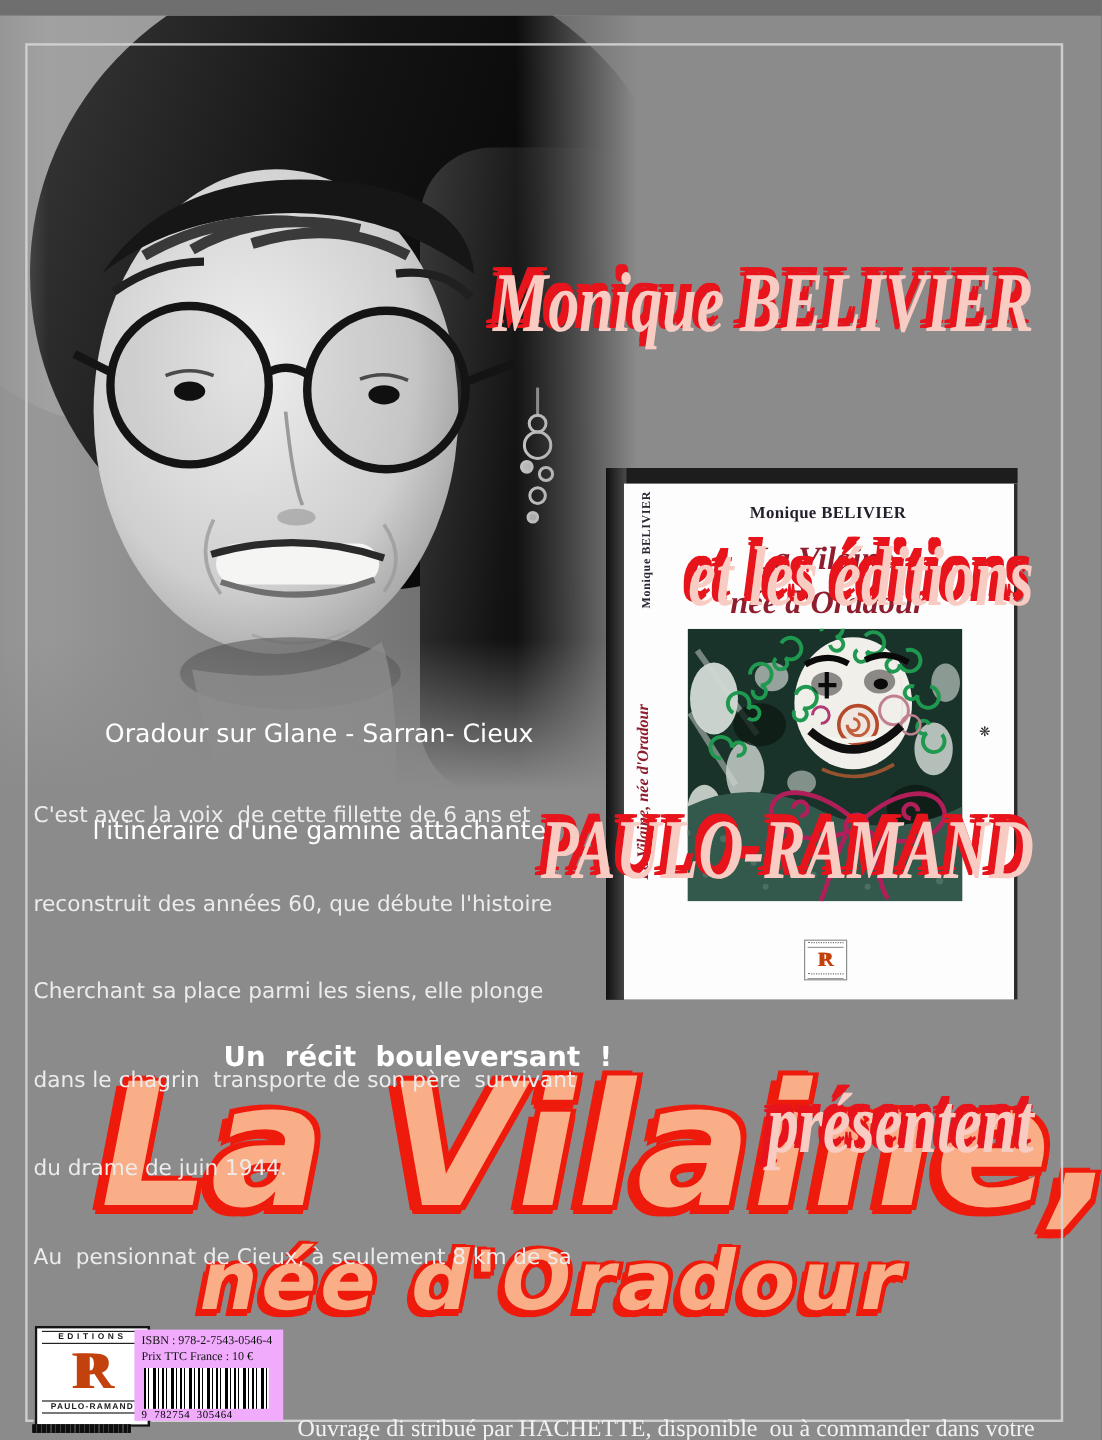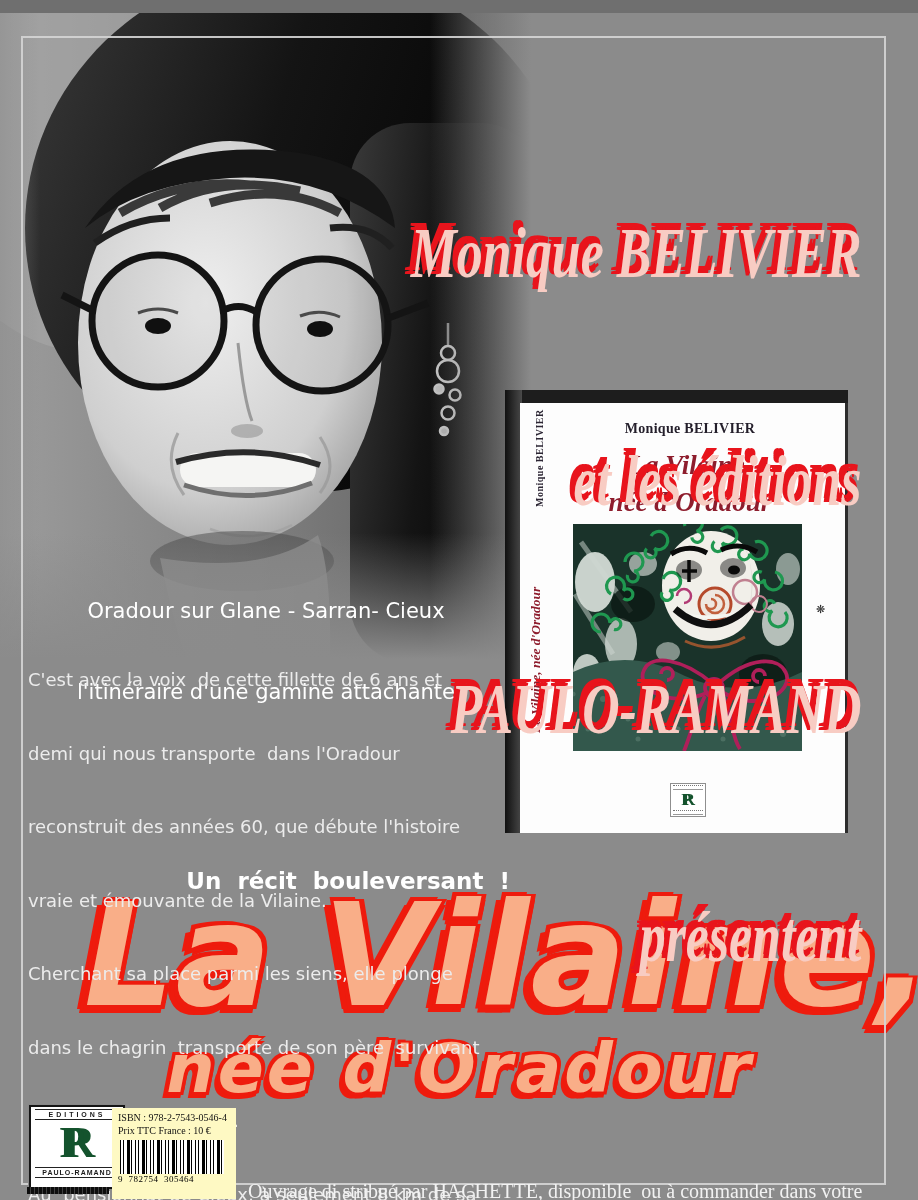--- a/index.html
+++ b/index.html
@@ -39,21 +39,21 @@
   .spine-title{left:8px;top:330px;font-size:13.5px;font-weight:bold;font-style:italic;color:#8e1d2d;}
   .cover-author{left:40px;top:18px;width:260px;text-align:center;font-family:"Liberation Serif",serif;
                 font-weight:bold;font-size:14px;color:#241f2b;letter-spacing:.3px;}
   .cover-title{left:30px;top:44px;width:280px;text-align:center;font-family:"Liberation Serif",serif;
                font-weight:bold;font-style:italic;font-size:27px;color:#8e1d2d;line-height:37px;}
   .clown{left:53px;top:121px;width:229px;height:227px;}
   .cover-ornament{left:296px;top:200px;font-size:11px;color:#2a2a2a;}
   .mini-logo{left:150px;top:380px;width:34px;height:32px;border:1px solid #8f8f8f;background:#fff;
              text-align:center;}
   .mini-logo .rule{height:3px;margin:1px 2px;border-top:1px dotted #777;border-bottom:1px solid #999;}
-  .monogram{font-family:"Liberation Serif",serif;font-weight:bold;color:#14532d;
+  .monogram{font-family:"Liberation Serif",serif;font-weight:bold;color:#c2410c;
             letter-spacing:-.52em;padding-right:.5em;display:inline-block;}
   .mini-logo .monogram{font-size:17px;line-height:18px;}
 
   
   .headline{left:16px;top:531px;width:500px;z-index:20;text-align:center;color:#ffffff;
             font-weight:normal;font-size:21px;line-height:27px;font-family:"DejaVu Sans",sans-serif;
             white-space:pre;}
   .bodycopy{left:28px;top:606px;z-index:20;color:#ececec;font-size:18px;line-height:24.5px;
             font-family:"DejaVu Sans",sans-serif;white-space:pre;}
   .tagline{left:30px;top:855px;width:480px;z-index:20;text-align:right;color:#ffffff;
@@ -73,21 +73,21 @@
 
   
   .logo-box{left:29px;top:1092px;width:92px;height:80px;z-index:60;background:#fff;
             border:2px solid #151515;box-shadow:0 0 0 1px #888;text-align:center;}
   .logo-box .band{margin:2px 4px 0 4px;border-top:1px solid #222;border-bottom:1px solid #222;
                   font-size:7px;letter-spacing:3px;color:#1a1a1a;padding:1px 0;font-weight:bold;}
   .logo-box .band.bottom{letter-spacing:1px;margin-top:1px;}
   .logo-box .monogram{font-size:44px;line-height:46px;}
   .addr-bar{left:27px;top:1174px;width:82px;height:7px;z-index:60;background:#0d0d0d;
             background-image:repeating-linear-gradient(90deg,#0d0d0d 0 3px,#3f3f3f 3px 4px);}
-  .isbn-box{left:112px;top:1095px;width:124px;height:91px;z-index:60;background:#fef9c3;
+  .isbn-box{left:112px;top:1095px;width:124px;height:76px;z-index:60;background:#f0abfc;
             padding:4px 0 0 6px;box-sizing:border-box;}
   .isbn-line{font-family:"Liberation Serif",serif;font-size:10px;line-height:12.5px;color:#111;
              white-space:nowrap;}
   .bars{margin-top:3px;margin-left:2px;width:104px;height:34px;
         background:repeating-linear-gradient(90deg,#000 0 1.5px,#fff 1.5px 3px,#000 3px 4px,
                    #fff 4px 7.5px,#000 7.5px 10px,#fff 10px 11.5px,#000 11.5px 12.5px,#fff 12.5px 15px);}
   .barcode-digits{font-family:Liberation Serif, serif;font-size:9px;color:#000;
                   margin-left:0;letter-spacing:.5px;white-space:pre;}
   .distribution{left:248px;top:1108px;width:632px;z-index:60;color:#f2f2f2;
                 font-family:"Liberation Serif",serif;font-size:20px;line-height:28px;white-space:pre;}
@@ -262,23 +262,21 @@
     </div>
   </div>
 
   <div class="abs headline">
     <div>Oradour sur Glane - Sarran- Cieux</div>
     <div>l'itinéraire d'une gamine attachante</div>
   </div>
 
   <div class="abs bodycopy">
     <div>C'est avec la voix  de cette fillette de 6 ans et</div>
-    <div>demi qui nous transporte  dans l'Oradour</div>
     <div>reconstruit des années 60, que débute l'histoire</div>
-    <div>vraie et émouvante de la Vilaine.</div>
     <div>Cherchant sa place parmi les siens, elle plonge</div>
     <div>dans le chagrin  transporte de son père  survivant</div>
     <div>du drame de juin 1944.</div>
     <div>Au  pensionnat de Cieux, à seulement 8 km de sa</div>
     
     
   </div>
 
   <div class="abs tagline">Un  récit  bouleversant  !</div>
 

